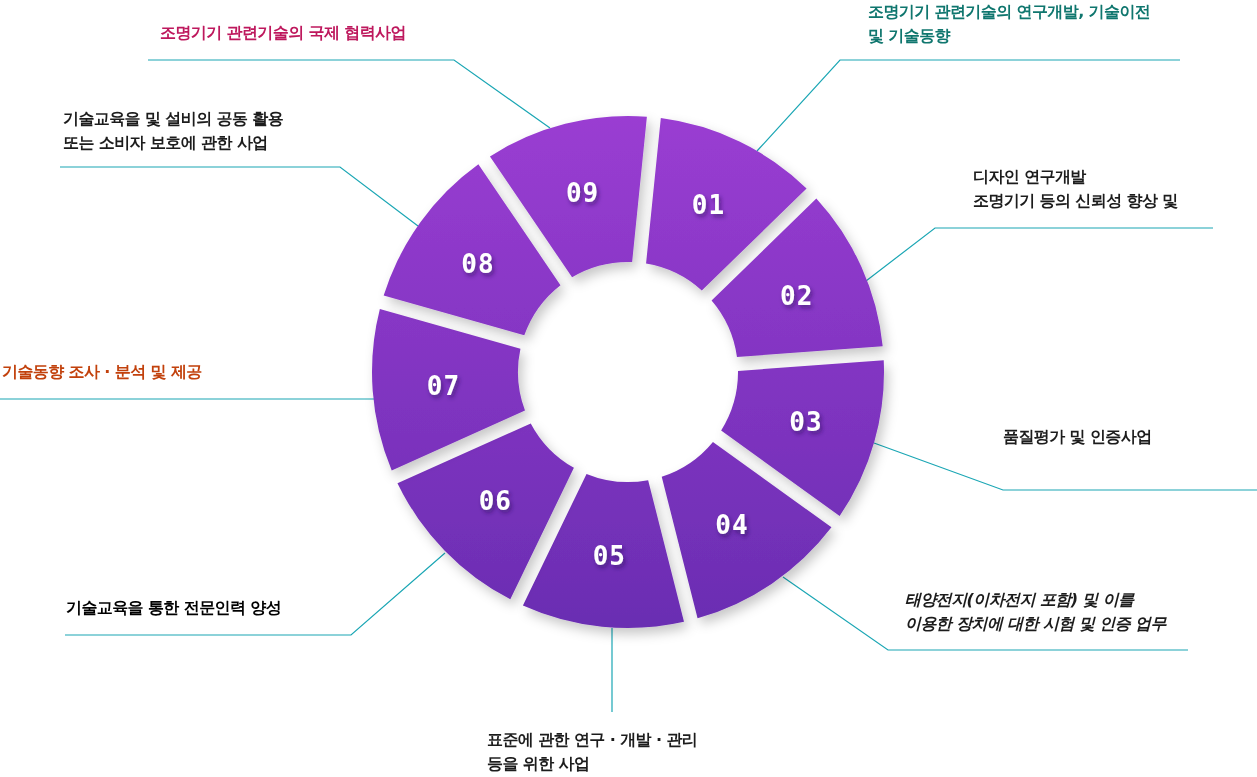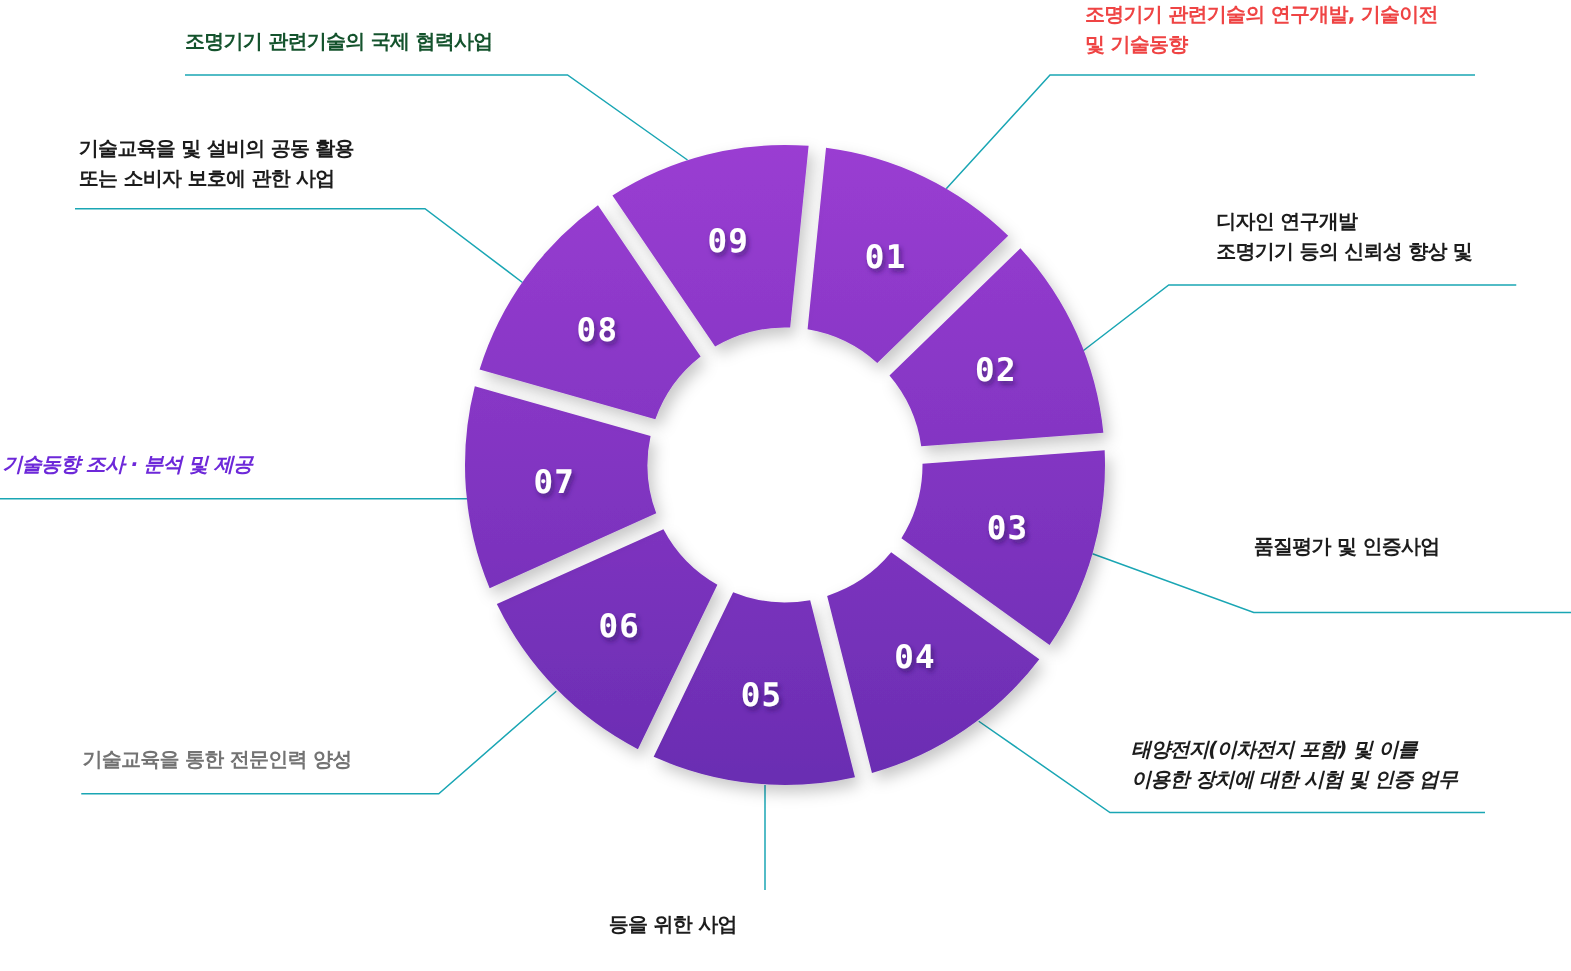--- a/index.html
+++ b/index.html
@@ -62,44 +62,45 @@
       <text x="731.9854249026441" y="534.009906240794" text-anchor="middle" class="seg-label" fill="#ffffff" filter="url(#txtShadow)">04</text>
       <text x="609.3045850211549" y="565.0529311333258" text-anchor="middle" class="seg-label" fill="#ffffff" filter="url(#txtShadow)">05</text>
       <text x="495.37153758466064" y="509.9755440280944" text-anchor="middle" class="seg-label" fill="#ffffff" filter="url(#txtShadow)">06</text>
       <text x="443.49682171347524" y="394.5490664686118" text-anchor="middle" class="seg-label" fill="#ffffff" filter="url(#txtShadow)">07</text>
       <text x="477.95319348697456" y="272.7828301273652" text-anchor="middle" class="seg-label" fill="#ffffff" filter="url(#txtShadow)">08</text>
       <text x="582.6181336124215" y="201.6526102693993" text-anchor="middle" class="seg-label" fill="#ffffff" filter="url(#txtShadow)">09</text>
     </g>
 </svg>
 
 <div id="descs">
-    <div class="desc" style="left: 868px; top: 0px; color: #ef4444;">
+    <div class="desc" style="left: 868px; top: 0px; color: #0f766e;">
       <span>조명기기 관련기술의 연구개발, 기술이전</span>
       <span>및 기술동향</span>
     </div>
     <div class="desc" style="left: 973px; top: 165px; color: rgb(28, 28, 28);">
       <span>디자인 연구개발</span>
       <span>조명기기 등의 신뢰성 향상 및</span>
     </div>
     <div class="desc" style="left: 1003px; top: 425px; color: rgb(28, 28, 28);">
       <span>품질평가 및 인증사업</span>
     </div>
     <div class="desc" style="left: 905px; top: 588px; color: rgb(28, 28, 28); font-style: italic;">
       <span>태양전지(이차전지 포함) 및 이를</span>
       <span>이용한 장치에 대한 시험 및 인증 업무</span>
     </div>
     <div class="desc" style="left: 487px; top: 728px; color: rgb(28, 28, 28);">
+      <span>표준에 관한 연구 · 개발 · 관리</span>
       <span>등을 위한 사업</span>
     </div>
-    <div class="desc" style="left: 66px; top: 596px; color: #737373;">
+    <div class="desc" style="left: 66px; top: 596px; color: #000000;">
       <span>기술교육을 통한 전문인력 양성</span>
     </div>
-    <div class="desc" style="left: 2px; top: 360px; color: #6d28d9; font-style: italic;">
+    <div class="desc" style="left: 2px; top: 360px; color: #c2410c;">
       <span>기술동향 조사 · 분석 및 제공</span>
     </div>
     <div class="desc" style="left: 63px; top: 107px; color: rgb(28, 28, 28);">
       <span>기술교육을 및 설비의 공동 활용</span>
       <span>또는 소비자 보호에 관한 사업</span>
     </div>
-    <div class="desc" style="left: 148px; top: 21px; color: #14532d;">
+    <div class="desc" style="left: 160px; top: 21px; color: #be185d;">
       <span>조명기기 관련기술의 국제 협력사업</span>
     </div>
   </div>
 
 </body></html>

